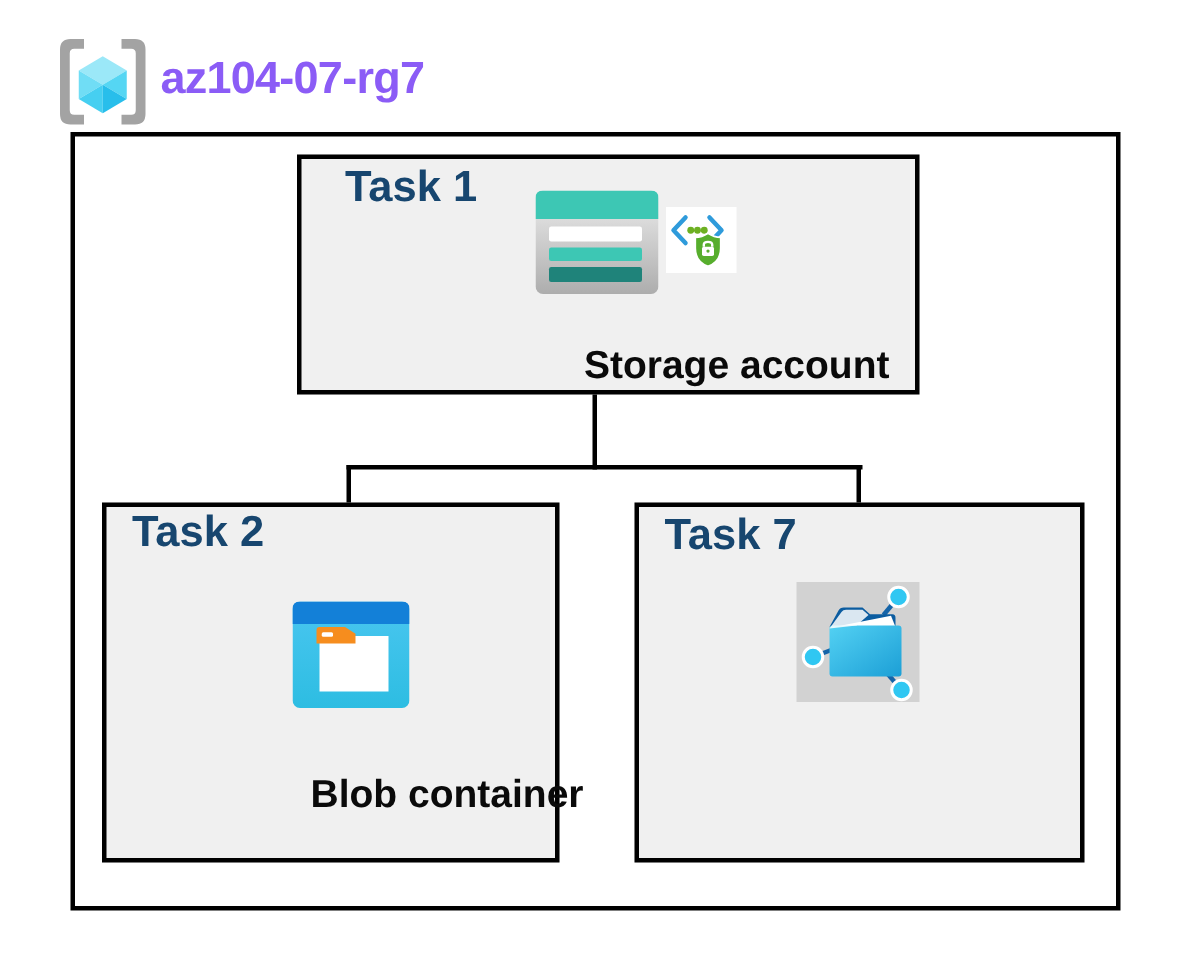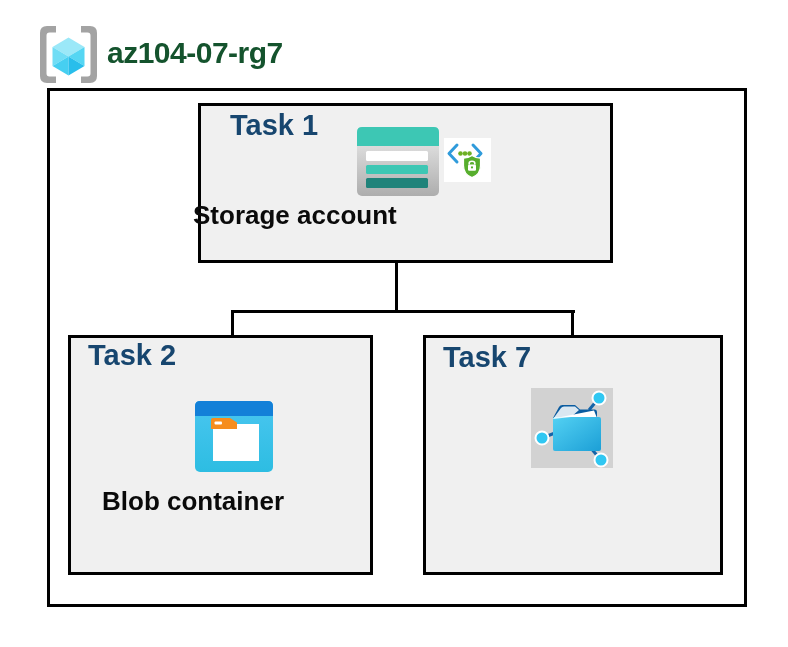--- a/index.html
+++ b/index.html
@@ -3,21 +3,21 @@
 <meta charset="utf-8">
 <style>
   html,body{margin:0;padding:0;background:#ffffff;}
   #canvas{
     position:relative;width:788px;height:647px;background:#ffffff;
     font-family:"Liberation Sans","DejaVu Sans",sans-serif;overflow:hidden;
   }
   .abs{position:absolute;}
   
   .rg-title{
-    left:107px;top:36px;font-size:30px;font-weight:700;color:#14532d;
+    left:107px;top:36px;font-size:30px;font-weight:700;color:#8b5cf6;
     letter-spacing:-0.5px;white-space:nowrap;
   }
   
   .outer-box{
     left:47px;top:88px;width:700px;height:519px;
     border:3px solid #000000;background:#ffffff;box-sizing:border-box;
   }
   .task-box{
     border:3px solid #000000;background:var(--box_background,#F0F0F0);
     box-sizing:border-box;
@@ -29,25 +29,26 @@
     font-size:29px;font-weight:700;color:var(--task_label,#17466F);
     white-space:nowrap;
   }
   .t1l{left:230px;top:109px;}
   .t2l{left:88px;top:339px;}
   .t3l{left:443px;top:341px;}
   
   .line{background:#000000;}
   
   .node-label{
-    font-size:26px;font-weight:700;color:#0a0a0a;text-align:left;
+    font-size:26px;font-weight:700;color:#0a0a0a;text-align:right;
     white-space:nowrap;
+    margin-top:28px;
   }
   .storage-label{left:193px;top:200px;width:400px;}
-  .blob-label{left:102px;top:486px;width:300px;}
+  .blob-label{left:89px;top:486px;width:300px;}
   .fs-highlight{
     left:509px;top:468px;width:177px;height:43px;
     background:var(--highlight_gray,#D2D2D2);
     display:flex;align-items:center;justify-content:center;
   }
   .fs-iconbg{
     left:531px;top:388px;width:82px;height:80px;
     background:var(--highlight_gray,#D2D2D2);
   }
   svg{display:block;}

